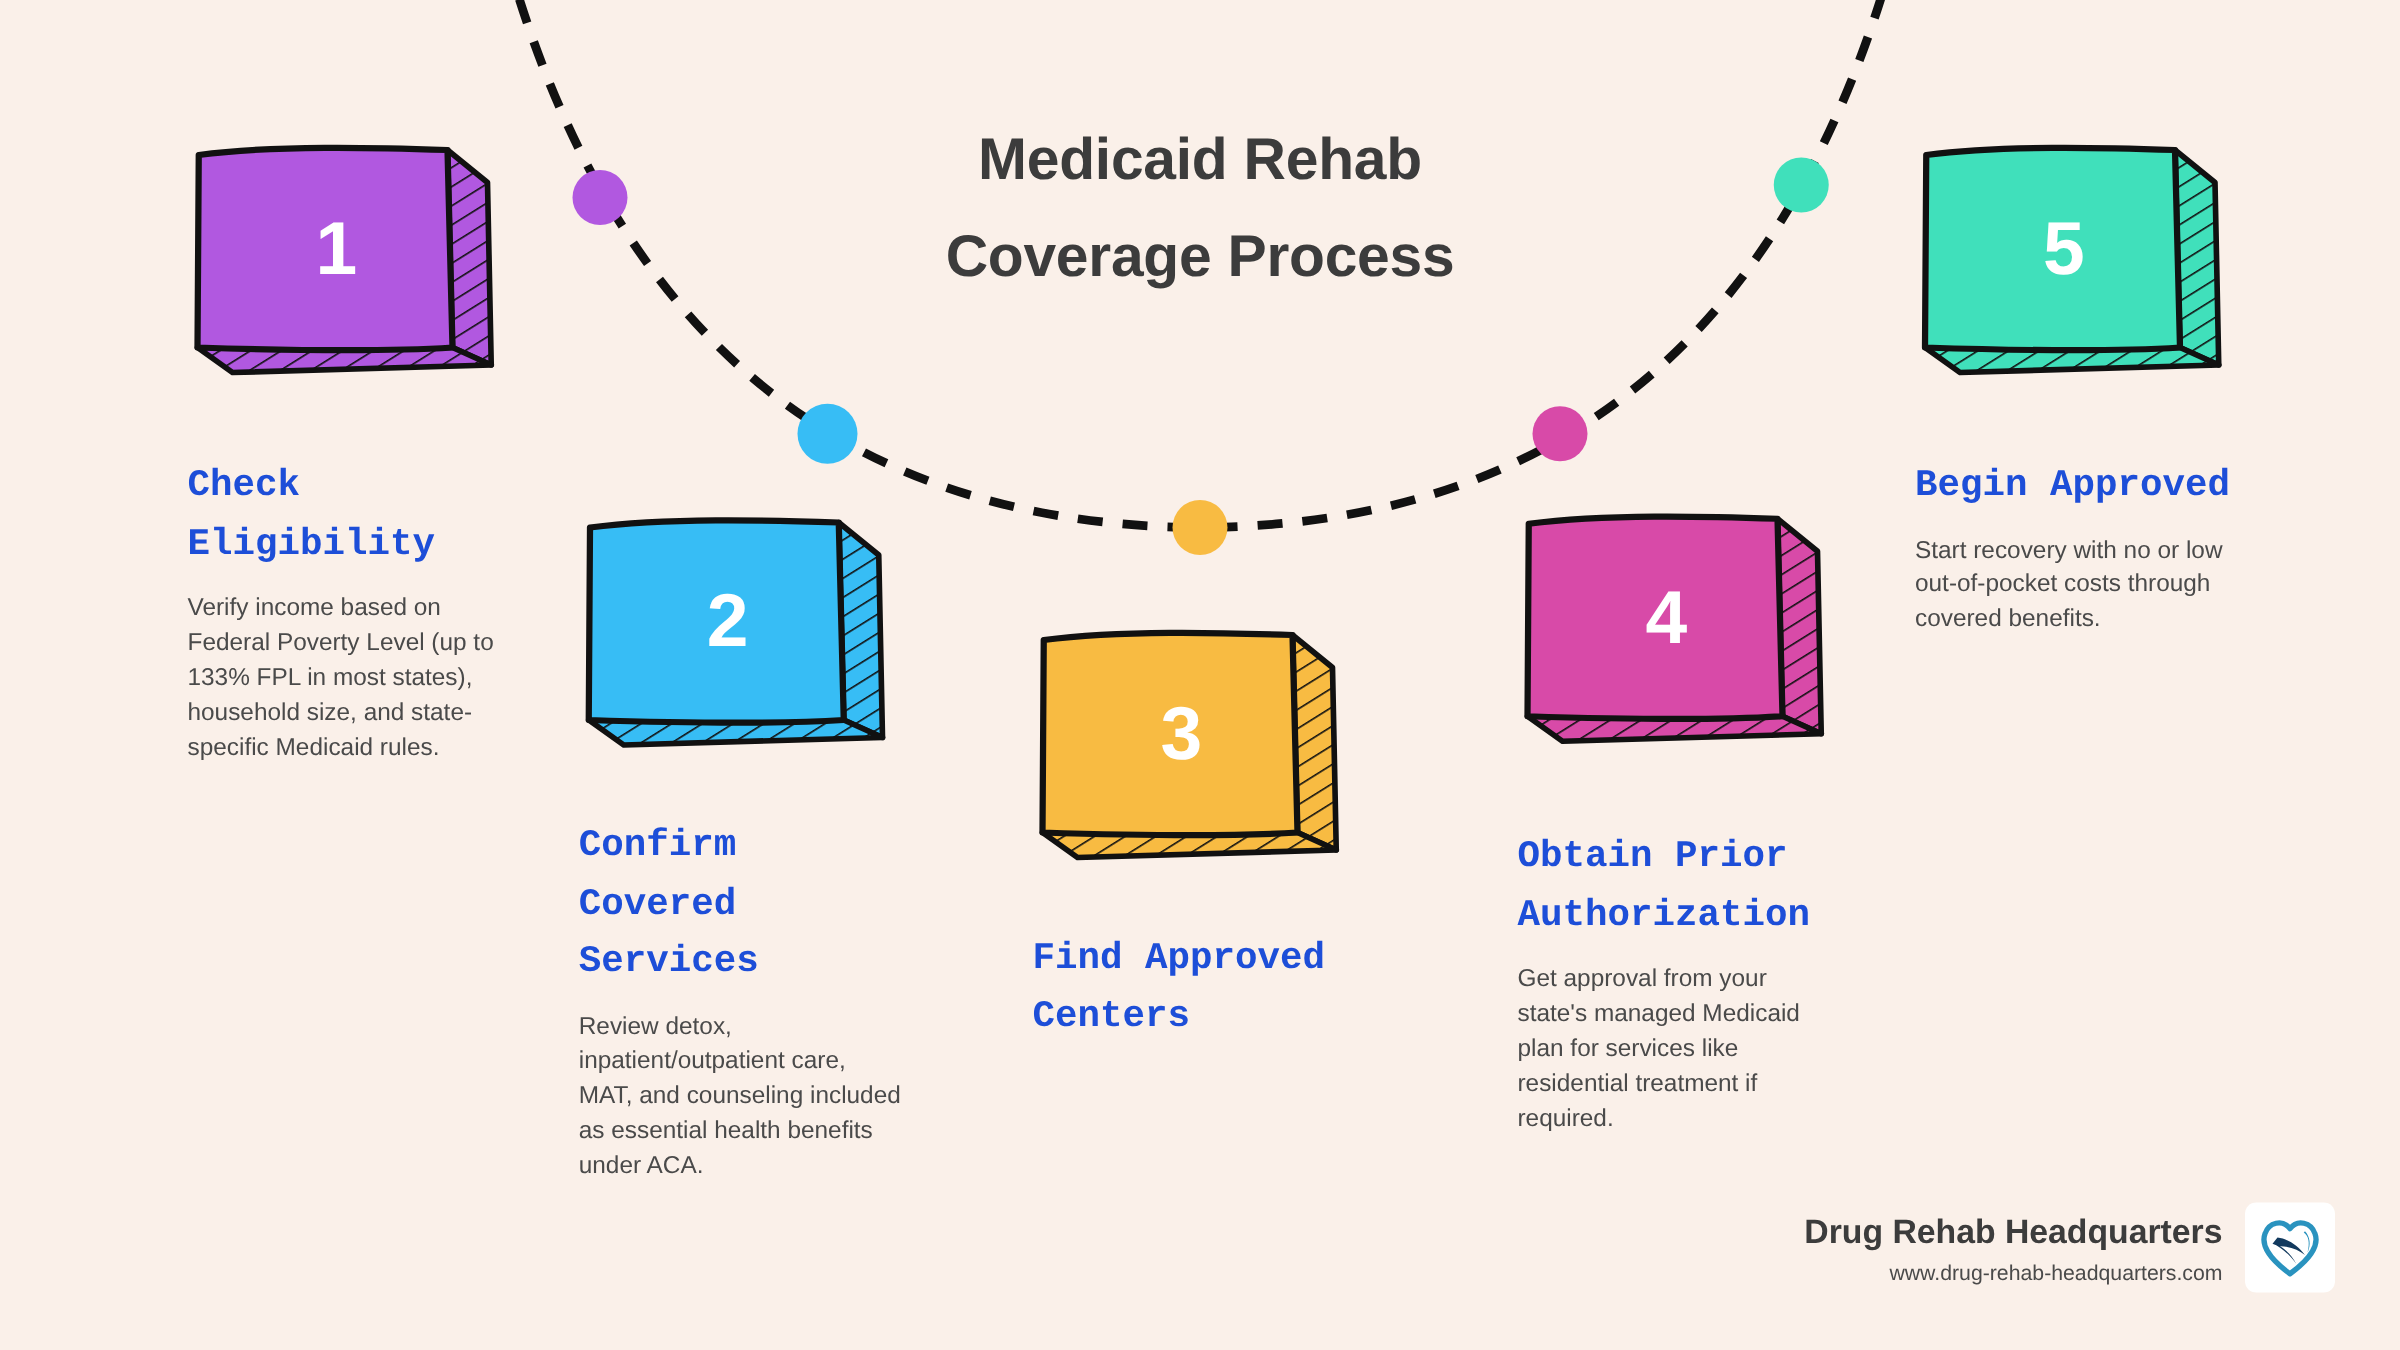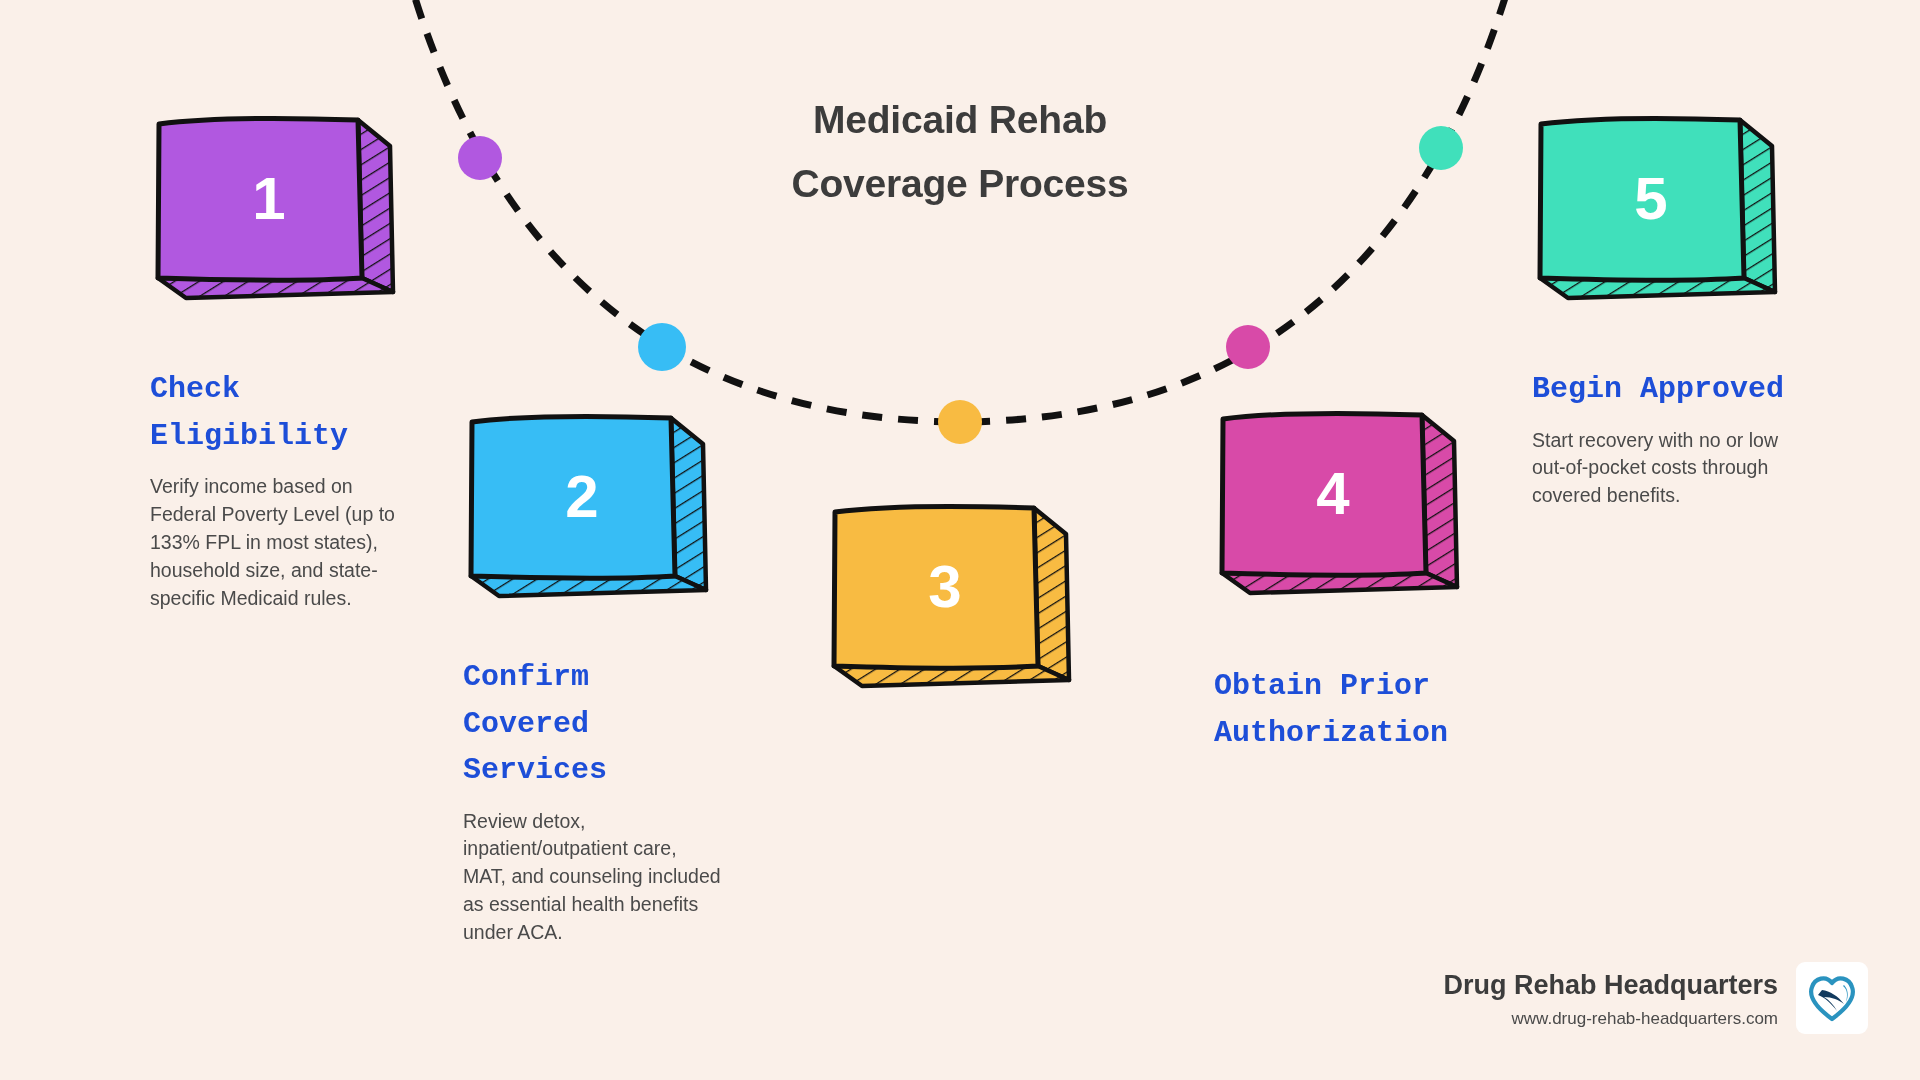--- a/index.html
+++ b/index.html
@@ -36,21 +36,21 @@
   
   #title-block {
     position: absolute;
     left: 660px;
     top: 88px;
     width: 600px;
     text-align: center;
     z-index: 6;
   }
   #title-line1, #title-line2 {
-    font-size: 39px;
+    font-size: 47px;
     font-weight: bold;
     color: #3c3c3c;
     line-height: 1.65;
     letter-spacing: -0.2px;
   }
 
   
   .step {
     position: absolute;
     z-index: 5;
@@ -203,40 +203,42 @@
             <line x1="0" y1="0" x2="0" y2="13" stroke="#111" stroke-width="2.6"></line>
           </pattern>
         </defs>
         <path d="M 208 8 L 240 34 L 243 180 L 212 166 Z" fill="url(#hatch3)" stroke="#111" stroke-width="4.5" stroke-linejoin="round"></path>
         <path d="M 8 166 L 212 166 L 243 180 L 36 186 Z" fill="url(#hatch3)" stroke="#111" stroke-width="4.5" stroke-linejoin="round"></path>
         <path d="M 9 12 C 70 4, 150 6, 208 8 L 212 166 C 150 170, 70 168, 8 166 Z" fill="#f8bb42" stroke="#111" stroke-width="5" stroke-linejoin="round"></path>
       </svg>
       <div class="card-num">3</div>
     </div>
     <div class="step-text" style="margin-top:48px;">
+      <div class="step-title">Find Approved Centers</div>
     </div>
   </div>
 
   <div class="step" style="left:1214px; top:407px;">
     <div class="card-wrap">
       <svg class="card-svg" viewBox="0 0 250 196">
         <defs>
           <pattern id="hatch4" width="13" height="13" patternUnits="userSpaceOnUse" patternTransform="rotate(58)">
             <rect width="13" height="13" fill="#d84aa8"></rect>
             <line x1="0" y1="0" x2="0" y2="13" stroke="#111" stroke-width="2.6"></line>
           </pattern>
         </defs>
         <path d="M 208 8 L 240 34 L 243 180 L 212 166 Z" fill="url(#hatch4)" stroke="#111" stroke-width="4.5" stroke-linejoin="round"></path>
         <path d="M 8 166 L 212 166 L 243 180 L 36 186 Z" fill="url(#hatch4)" stroke="#111" stroke-width="4.5" stroke-linejoin="round"></path>
         <path d="M 9 12 C 70 4, 150 6, 208 8 L 212 166 C 150 170, 70 168, 8 166 Z" fill="#d84aa8" stroke="#111" stroke-width="5" stroke-linejoin="round"></path>
       </svg>
       <div class="card-num">4</div>
     </div>
     <div class="step-text" style="margin-top:60px;">
       <div class="step-title">Obtain Prior Authorization</div>
+      <div class="step-desc">Get approval from your state's managed Medicaid plan for services like residential treatment if required.</div>
     </div>
   </div>
 
   <div class="step" style="left:1532px; top:112px;">
     <div class="card-wrap">
       <svg class="card-svg" viewBox="0 0 250 196">
         <defs>
           <pattern id="hatch5" width="13" height="13" patternUnits="userSpaceOnUse" patternTransform="rotate(58)">
             <rect width="13" height="13" fill="#40e0bb"></rect>
             <line x1="0" y1="0" x2="0" y2="13" stroke="#111" stroke-width="2.6"></line>

